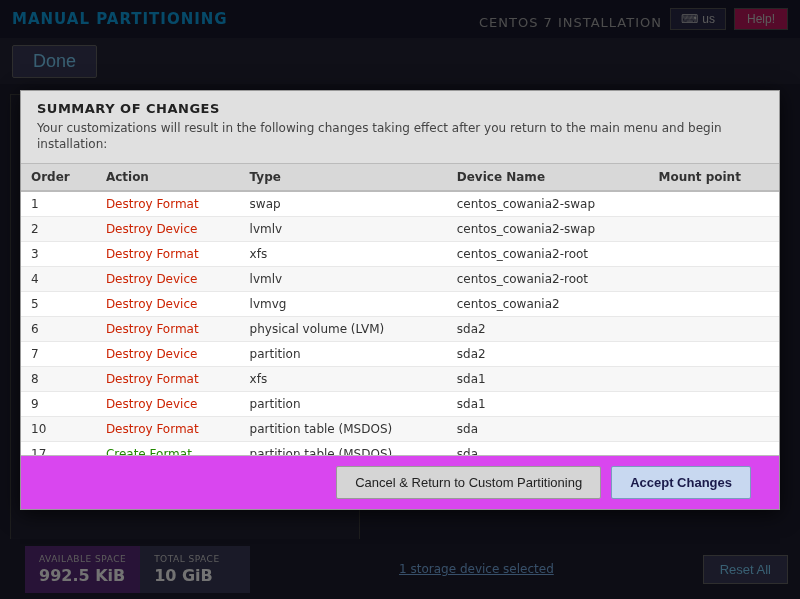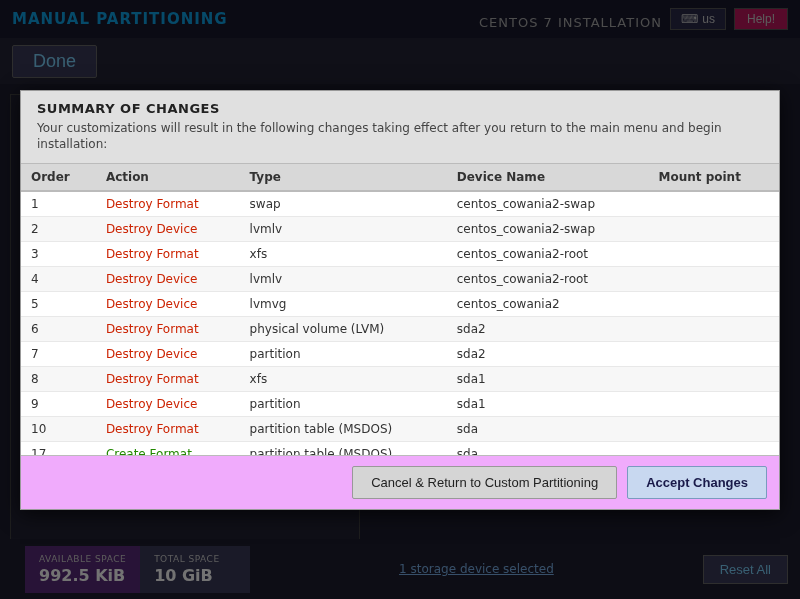--- a/index.html
+++ b/index.html
@@ -210,23 +210,23 @@
       background: #e0e0e0;
     }
     .modal-table-container::-webkit-scrollbar-thumb {
       background: #aaa;
     }
 
     .modal-footer {
       display: flex;
       justify-content: flex-end;
       align-items: center;
-      padding: 10px 12px;
+      padding: 10px 28px;
       gap: 10px;
-      background: #f0abfc;
+      background: #d946ef;
     }
 
     .modal-btn {
       padding: 8px 18px;
       font-size: 13px;
       cursor: pointer;
       border-radius: 2px;
       border: 1px solid #999;
       background: #d5d5d5;
       color: #222;

